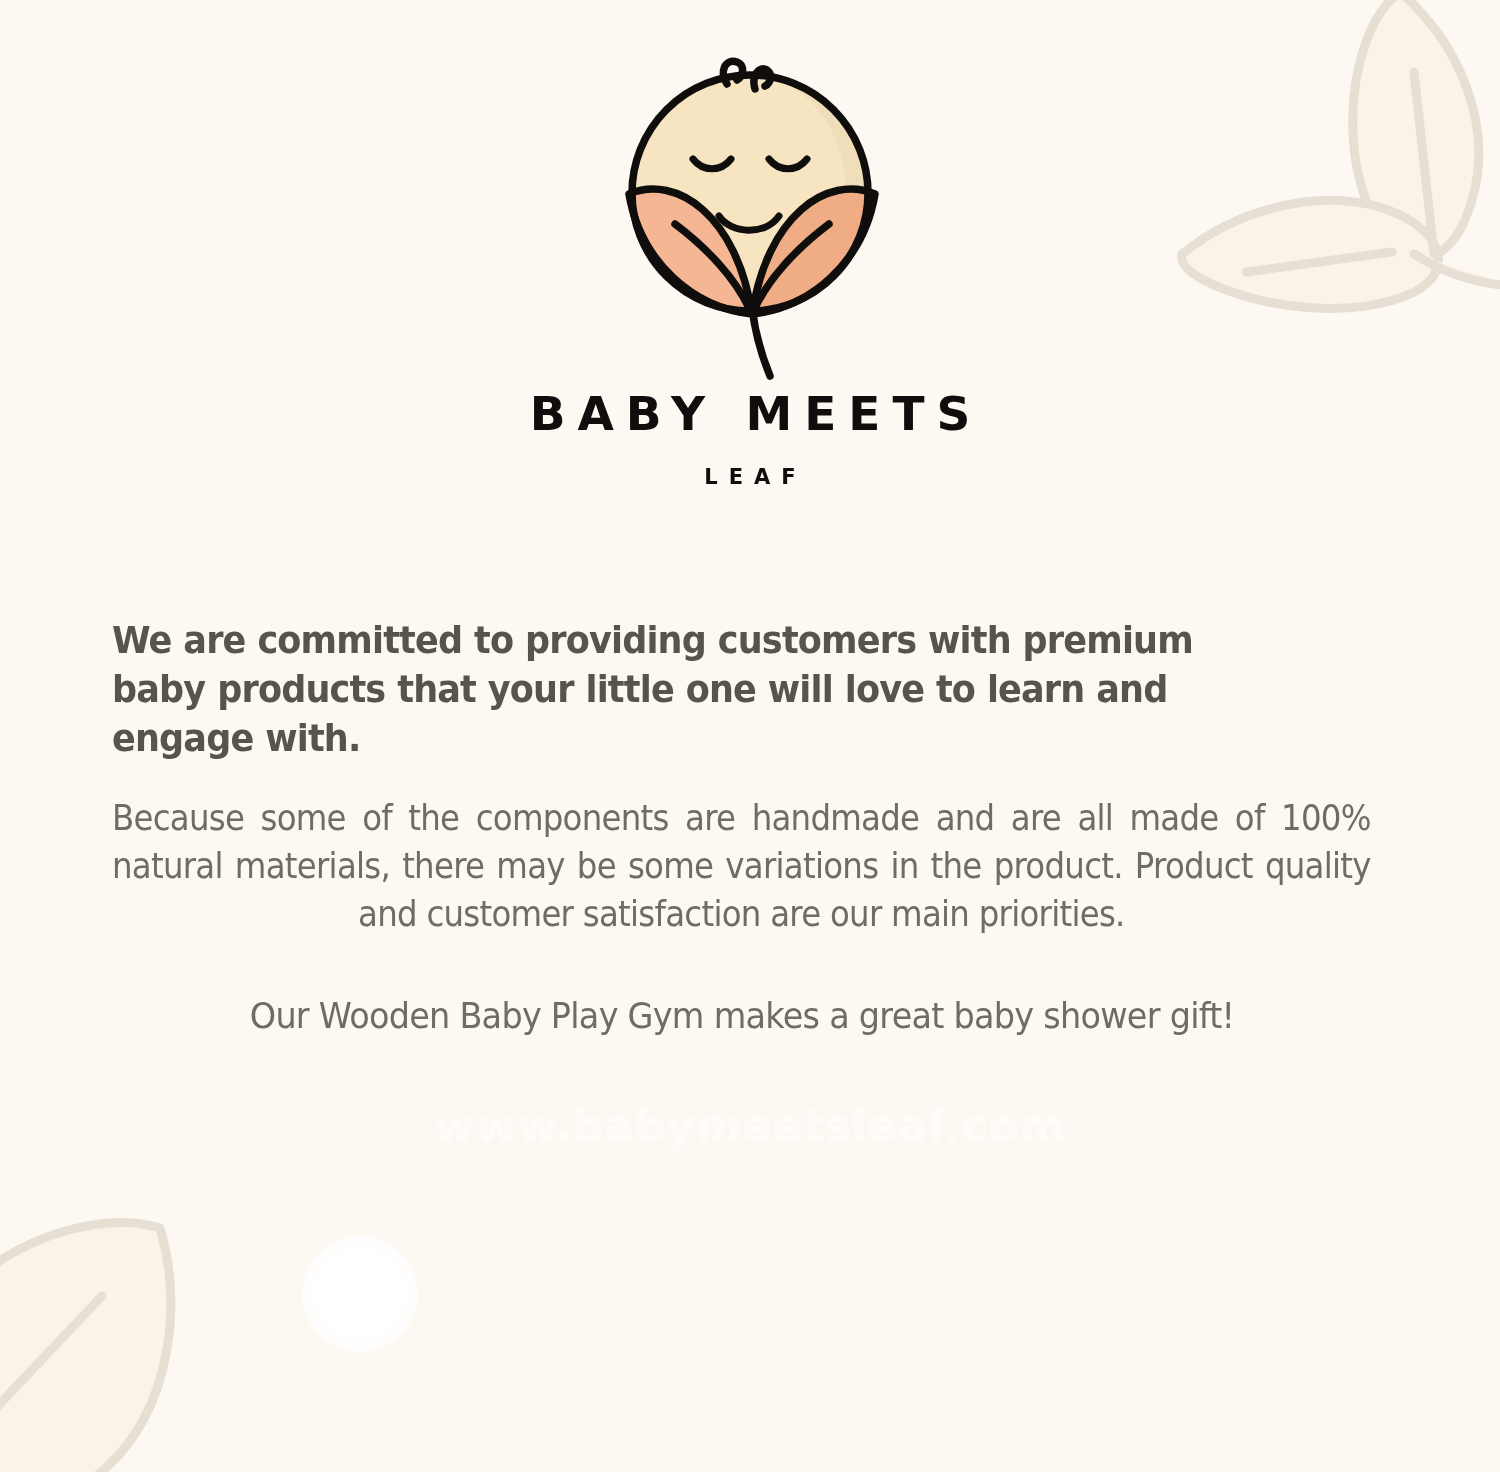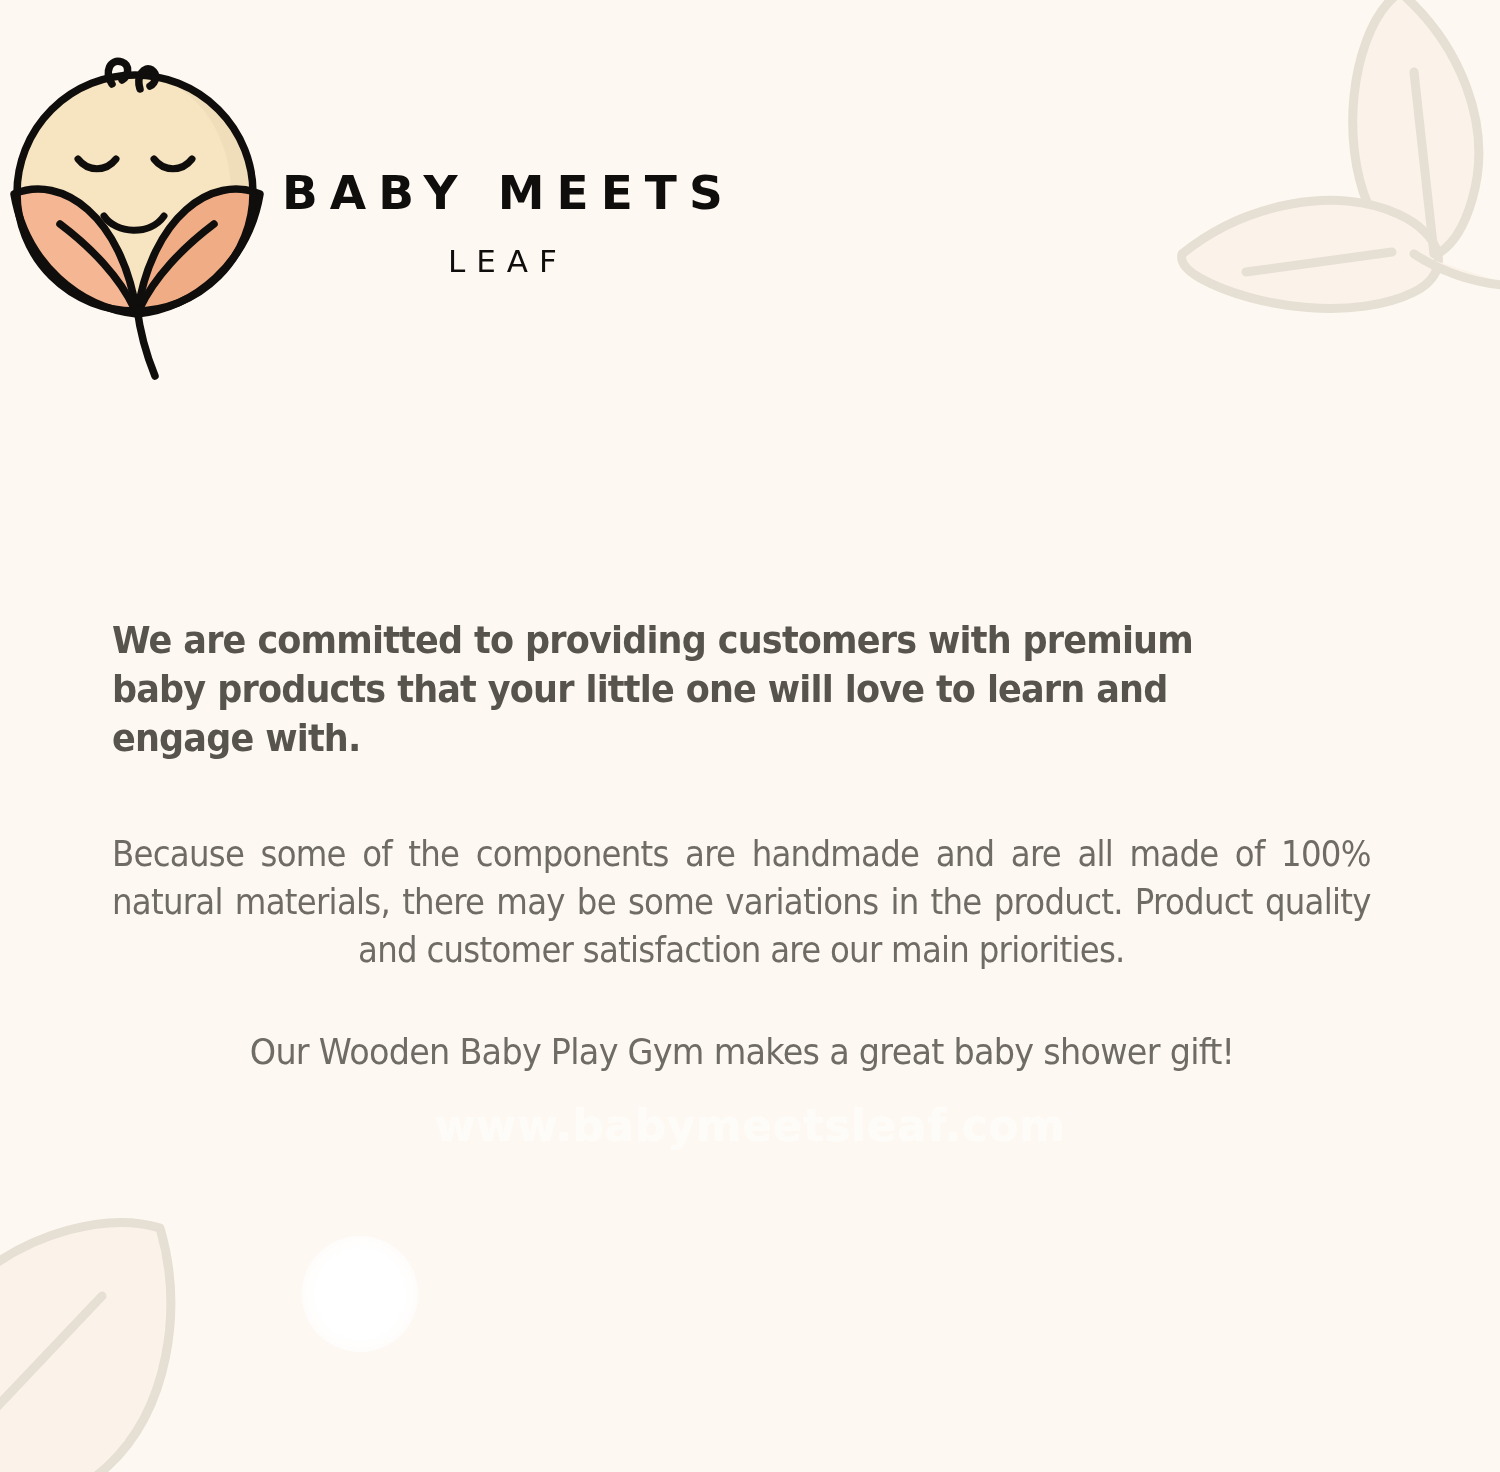--- a/index.html
+++ b/index.html
@@ -53,21 +53,21 @@
                 rgba(255,255,255,0) 100%);
   }
 
   
   .logo-block {
     position: absolute;
     left: 0;
     right: 0;
     top: 56px;
     display: flex;
-    flex-direction: row;
+    flex-direction: column;
     align-items: center;
   }
   .logo-mark {
     width: 270px;
     height: 330px;
   }
   .logo-wordmark {
     margin-top: 4px;
     text-align: center;
   }
@@ -76,22 +76,22 @@
     font-weight: 700;
     font-size: 47px;
     letter-spacing: 12px;
     color: #100E0C;
     line-height: 1;
     padding-left: 12px;
     display: block;
   }
   .logo-word-sub {
     font-family: "DejaVu Sans", sans-serif;
-    font-weight: 400;
-    font-size: 31px;
+    font-weight: 700;
+    font-size: 21px;
     letter-spacing: 11px;
     color: #100E0C;
     line-height: 1;
     margin-top: 30px;
     padding-left: 11px;
     display: block;
   }
 
   
   .copy {
@@ -120,21 +120,21 @@
     line-height: 1.33;
     color: #6F6C66;
     text-align: justify;
     text-align-last: center;
     letter-spacing: -0.8px;
     margin: 0;
     transform: scaleX(0.90);
     transform-origin: left center;
     width: 111%;
   }
-  .para-block { margin-top: 68px; }
+  .para-block { margin-top: 32px; }
 
   .tagline {
     font-family: "DejaVu Sans", sans-serif;
     font-weight: 400;
     font-size: 36px;
     line-height: 1.33;
     color: #6F6C66;
     text-align: center;
     letter-spacing: -0.8px;
     margin: 0;

